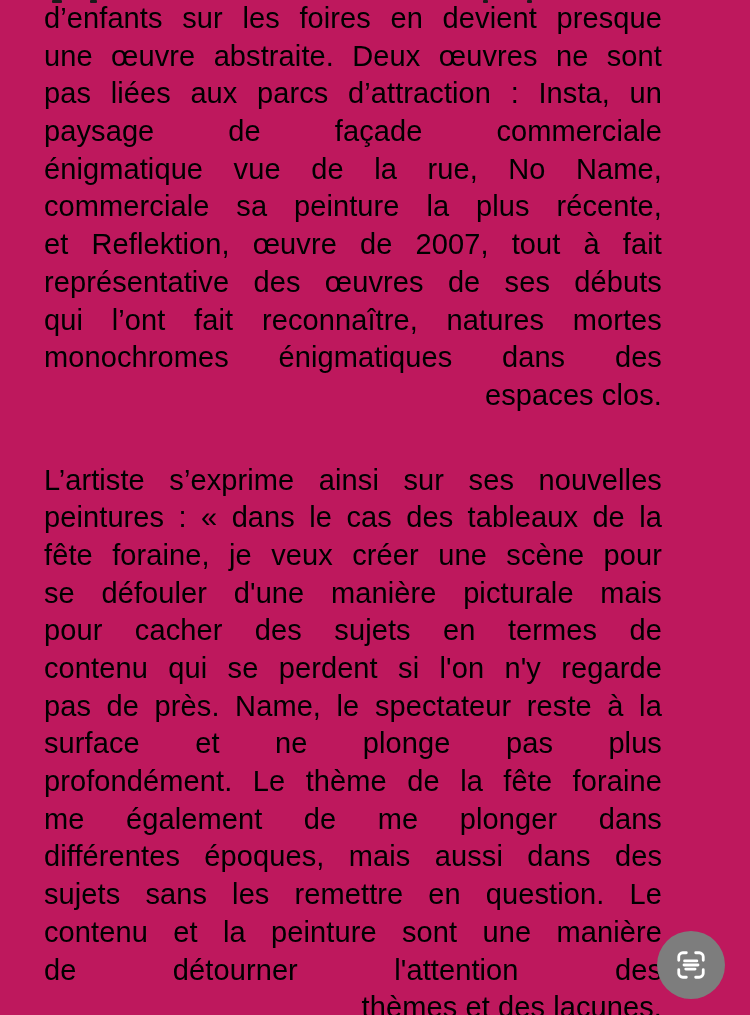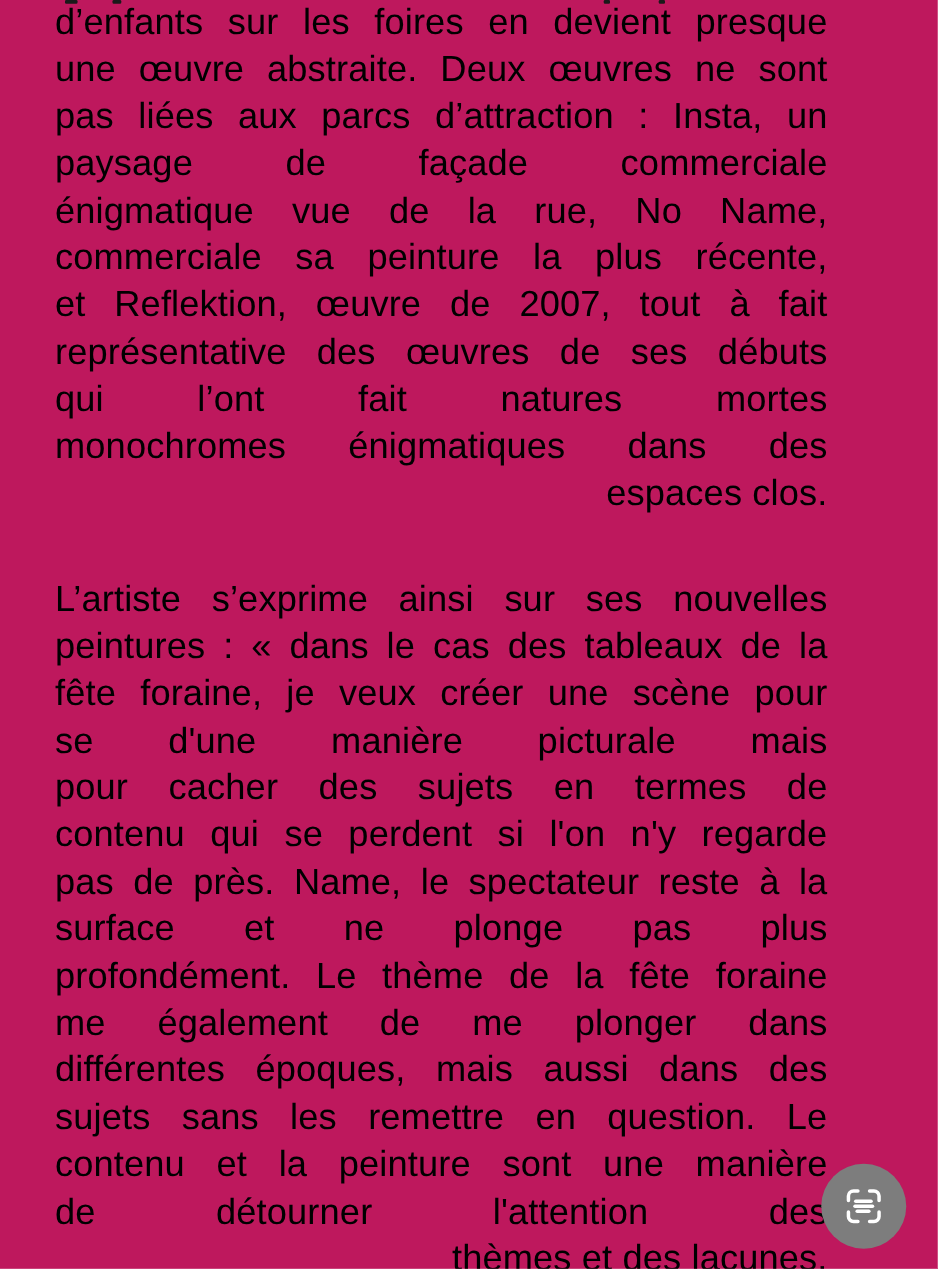--- a/index.html
+++ b/index.html
@@ -158,20 +158,21 @@
           <span>des</span>
           <span>œuvres</span>
           <span>de</span>
           <span>ses</span>
           <span>débuts</span>
         </div>
         <div class="line just">
           <span>qui</span>
           <span>l’ont</span>
           <span>fait</span>
+          <span>reconnaître,</span>
           <span>natures</span>
           <span>mortes</span>
         </div>
         <div class="line just">
           <span>monochromes</span>
           <span>énigmatiques</span>
           <span>dans</span>
           <span>des</span>
         </div>
         <div class="line last">espaces clos.</div>
@@ -202,20 +203,21 @@
           <span>foraine,</span>
           <span>je</span>
           <span>veux</span>
           <span>créer</span>
           <span>une</span>
           <span>scène</span>
           <span>pour</span>
         </div>
         <div class="line just">
           <span>se</span>
+          <span>défouler</span>
           <span>d'une</span>
           <span>manière</span>
           <span>picturale</span>
           <span>mais</span>
         </div>
         <div class="line just">
           <span>pour</span>
           <span>cacher</span>
           <span>des</span>
           <span>sujets</span>

